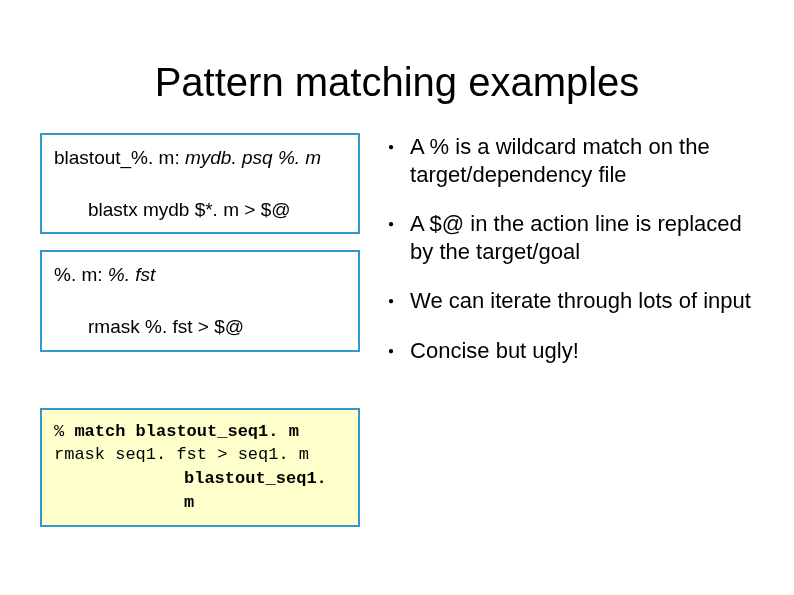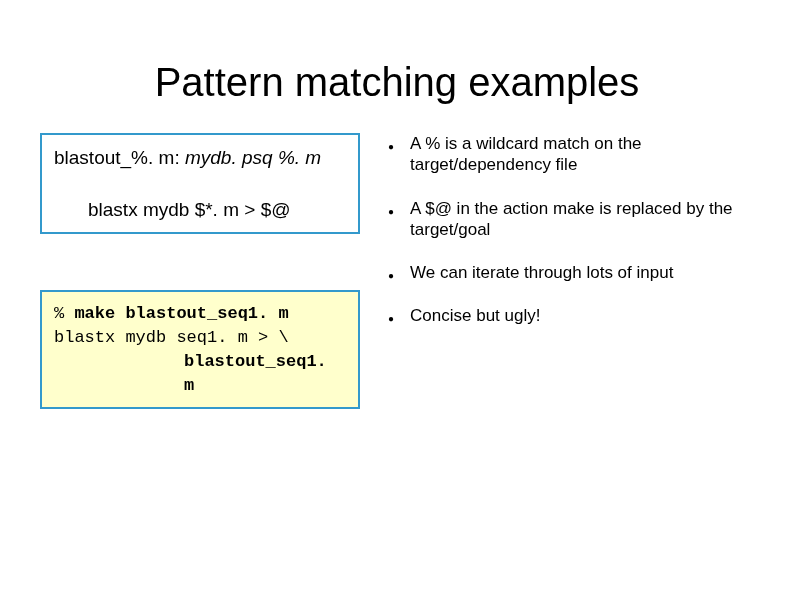--- a/index.html
+++ b/index.html
@@ -54,21 +54,21 @@
     margin-top: 26px;
   }
   .code-line-indent-deep {
     padding-left: 130px;
     font-weight: bold;
   }
   .italic { font-style: italic; }
   .bold { font-weight: bold; }
   ul.bullets {
     list-style: none;
-    font-size: 17px;
+    font-size: 22px;
     line-height: 1.25;
   }
   ul.bullets > li {
     display: flex;
     align-items: flex-start;
     margin-bottom: 22px;
   }
   ul.bullets > li::before {
     content: "●";
     font-size: 10px;
@@ -93,40 +93,47 @@
     <div class="left-col">
 
       <div class="code-box">
         <div>
           <span>blastout_%. m:</span>
           <span class="italic">mydb. psq %. m</span>
         </div>
         <div class="code-line-indent">blastx mydb $*. m &gt; $@</div>
       </div>
 
+      <div class="code-box">
+        <div>
+          <span>%. m:</span>
+          <span class="italic">%. fst</span>
+        </div>
+        <div class="code-line-indent">rmask %. fst &gt; $@</div>
+      </div>
 
       <div class="spacer-above-terminal"></div>
 
       <div class="code-box yellow">
         <div>
-          <span>% </span><span class="bold">make blastout_seq1. m</span>
+          <span>% </span><span class="bold">match blastout_seq1. m</span>
         </div>
-        <div>blastx mydb seq1. m &gt; \</div>
+        <div>rmask seq1. fst &gt; seq1. m</div>
         <div class="code-line-indent-deep">blastout_seq1. m</div>
       </div>
 
     </div>
 
     <div class="right-col">
       <ul class="bullets">
         <li>
             <span>A % is a wildcard match on the target/dependency file</span>
           </li>
         <li>
-            <span>A $@ in the action make is replaced by the target/goal</span>
+            <span>A $@ in the action line is replaced by the target/goal</span>
           </li>
         <li>
             <span>We can iterate through lots of input</span>
           </li>
         <li>
             <span>Concise but ugly!</span>
           </li>
       </ul>
     </div>
   </div>

